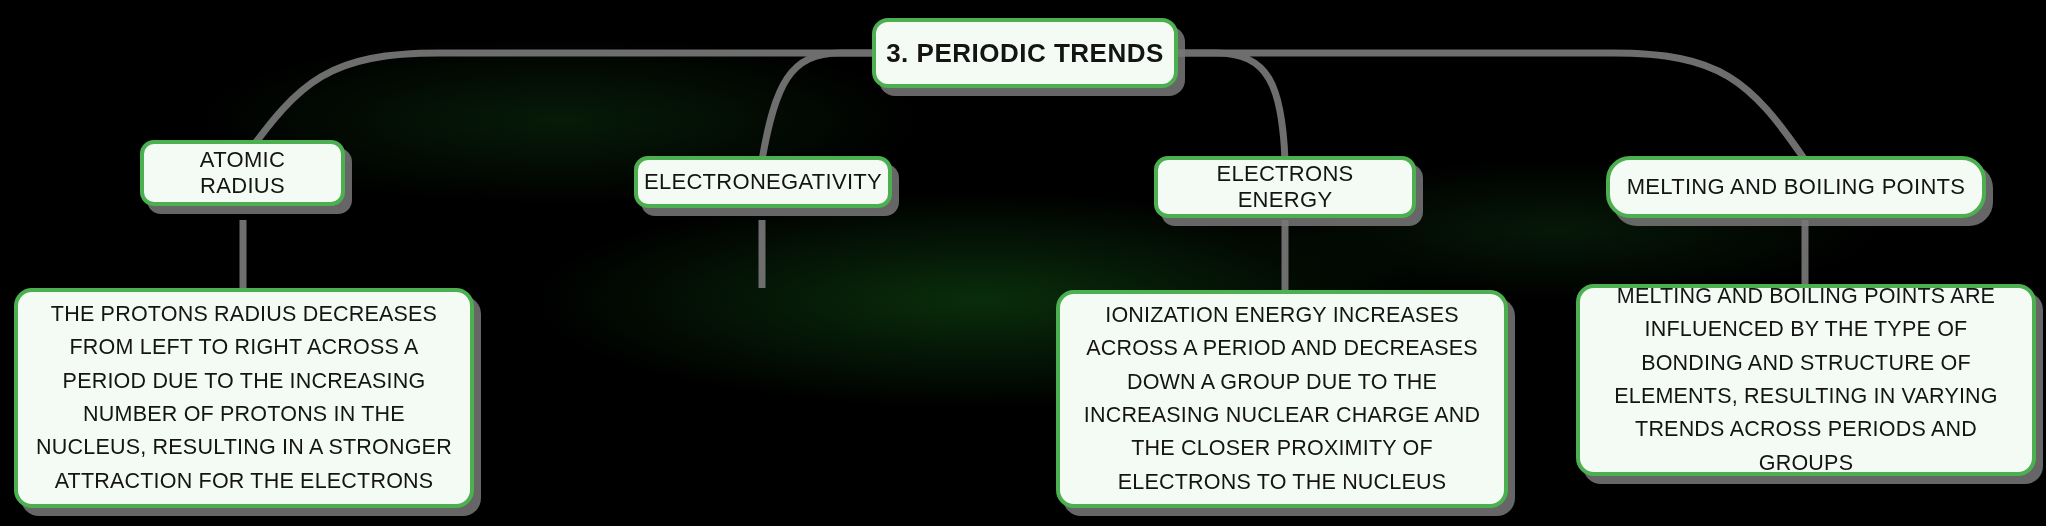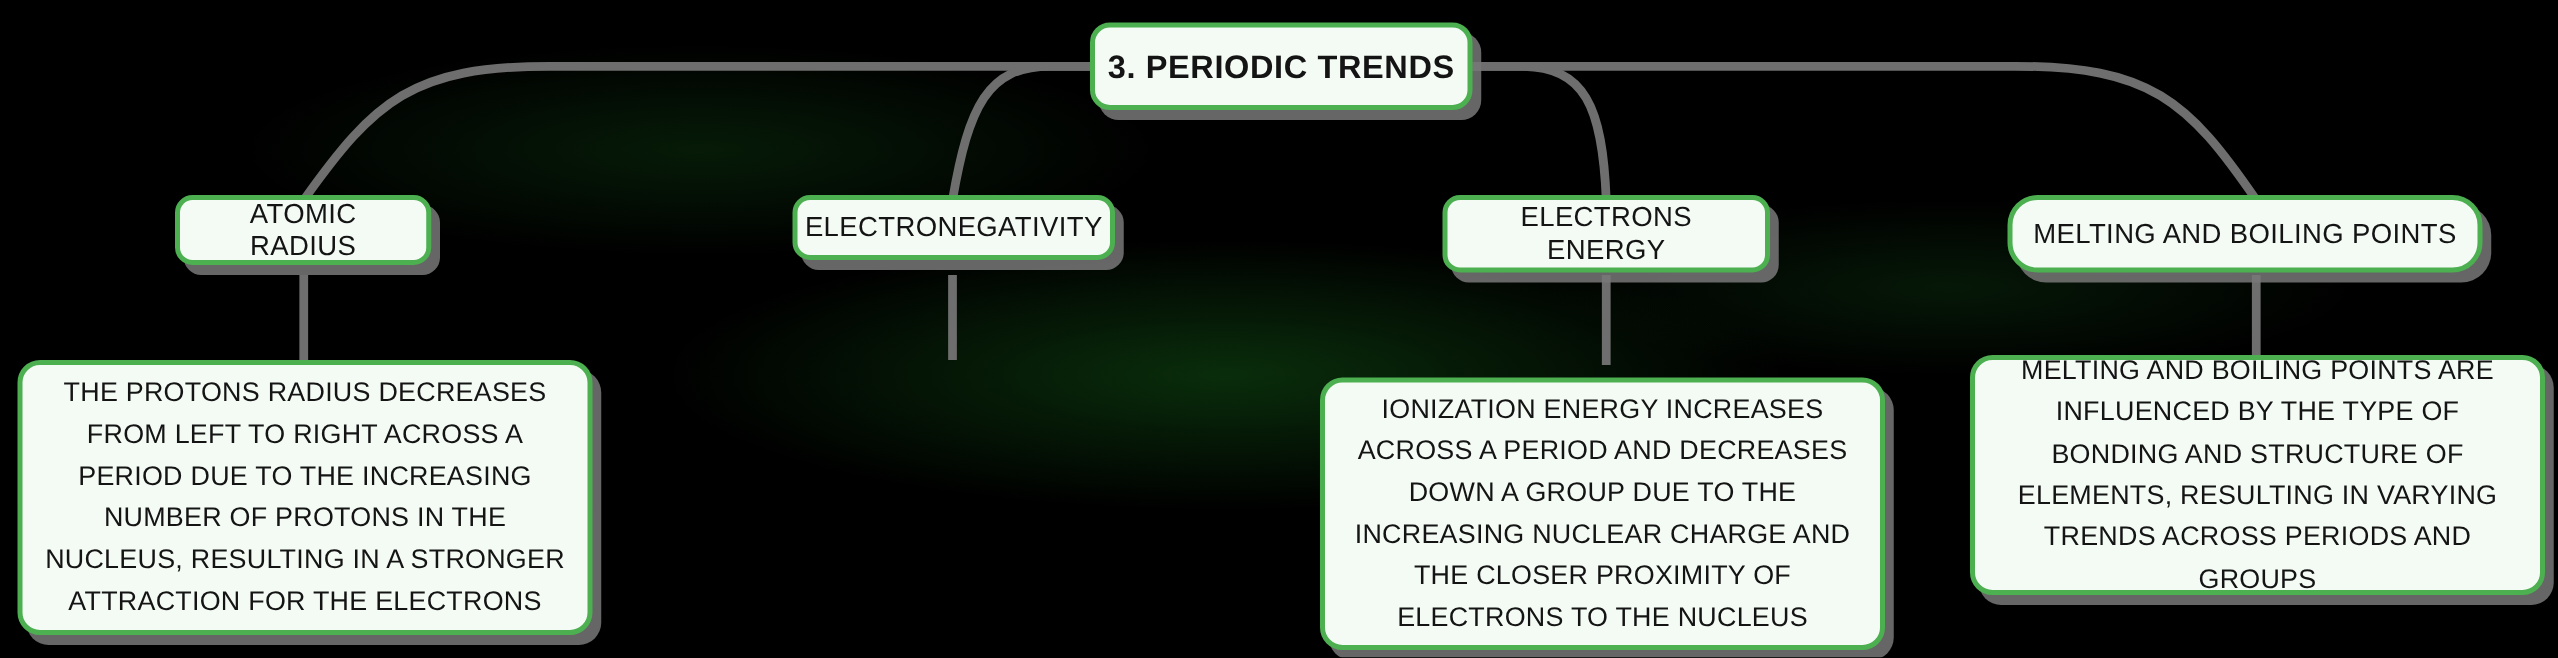--- a/index.html
+++ b/index.html
@@ -94,42 +94,42 @@
       <path d="M 762,220 L 762,288"></path>
       <path d="M 1285,220 L 1285,292"></path>
       <path d="M 1805,220 L 1805,286"></path>
     </g>
   </svg>
 
   <div class="node node-root" style="left:872px; top:18px; width:306px; height:70px;">
     <span class="node-label">3. PERIODIC TRENDS</span>
   </div>
 
-  <div class="node node-branch" style="left:140px; top:156px; width:205px; height:56px;">
+  <div class="node node-branch" style="left:140px; top:140px; width:205px; height:66px;">
     <span class="node-label">ATOMIC RADIUS</span>
   </div>
 
   <div class="node node-branch" style="left:634px; top:156px; width:258px; height:52px;">
     <span class="node-label">ELECTRONEGATIVITY</span>
   </div>
 
   <div class="node node-branch" style="left:1154px; top:156px; width:262px; height:62px;">
     <span class="node-label">ELECTRONS ENERGY</span>
   </div>
 
   <div class="node node-branch" style="left:1606px; top:156px; width:380px; height:62px;border-radius:24px;">
     <span class="node-label">MELTING AND BOILING POINTS</span>
   </div>
 
   <div class="node node-leaf" style="left:14px; top:288px; width:460px; height:220px;">
     <span class="node-label">THE PROTONS RADIUS DECREASES FROM LEFT TO RIGHT ACROSS A PERIOD DUE TO THE INCREASING NUMBER OF PROTONS IN THE NUCLEUS, RESULTING IN A STRONGER ATTRACTION FOR THE ELECTRONS</span>
   </div>
 
 
-  <div class="node node-leaf" style="left:1056px; top:302px; width:452px; height:218px;">
+  <div class="node node-leaf" style="left:1056px; top:290px; width:452px; height:218px;">
     <span class="node-label">IONIZATION ENERGY INCREASES ACROSS A PERIOD AND DECREASES DOWN A GROUP DUE TO THE INCREASING NUCLEAR CHARGE AND THE CLOSER PROXIMITY OF ELECTRONS TO THE NUCLEUS</span>
   </div>
 
   <div class="node node-leaf" style="left:1576px; top:284px; width:460px; height:192px;">
     <span class="node-label">MELTING AND BOILING POINTS ARE INFLUENCED BY THE TYPE OF BONDING AND STRUCTURE OF ELEMENTS, RESULTING IN VARYING TRENDS ACROSS PERIODS AND GROUPS</span>
   </div>
 
 </div>
 
 </body></html>

